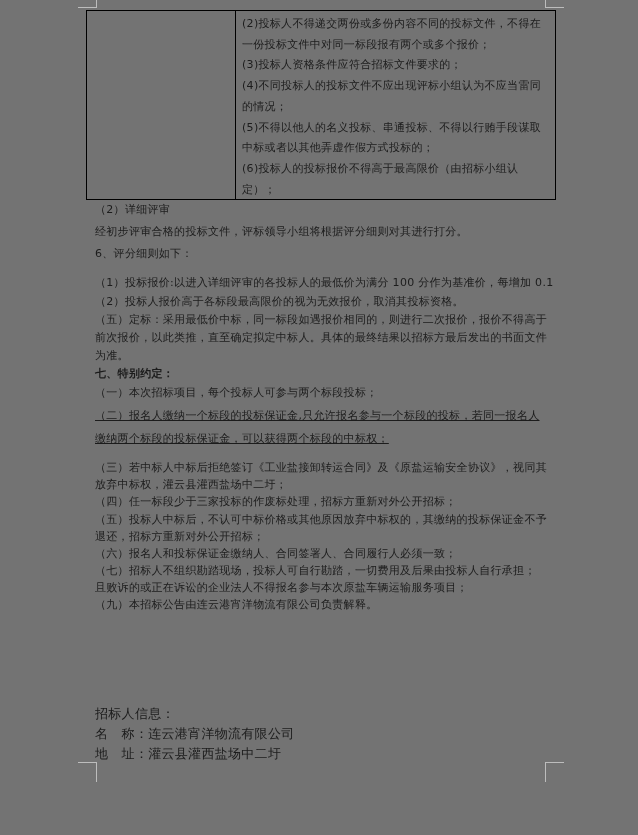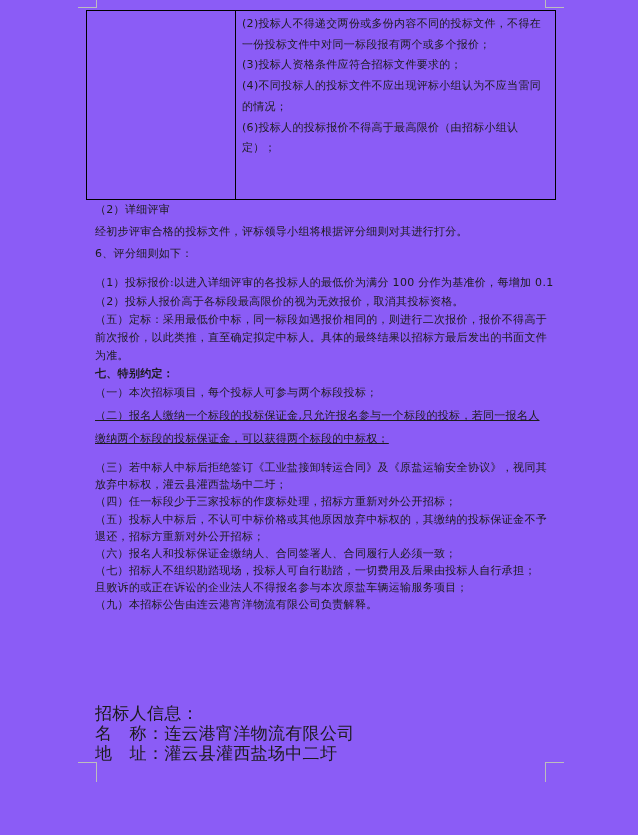--- a/index.html
+++ b/index.html
@@ -4,21 +4,21 @@
 <style>
   html,body{margin:0;padding:0;}
   body{
     width:638px;height:835px;
     background:#ffffff;
     font-family:"DejaVu Sans","Liberation Sans",sans-serif;
     color:#1c1c1c;
     position:relative;
     overflow:hidden;
   }
-  .page{position:absolute;inset:0;background:#8b5cf6;padding-left:8px;}
+  .page{position:absolute;inset:0;background:#737373;padding-left:8px;}
 
   
   .crop{position:absolute;}
   .crop.tl{left:78px;top:0;width:18px;height:7px;border-right:1px solid #bdbdbd;border-bottom:1px solid #bdbdbd;}
   .crop.tr{left:545px;top:0;width:18px;height:7px;border-left:1px solid #bdbdbd;border-bottom:1px solid #bdbdbd;}
   .crop.bl{left:78px;top:762px;width:18px;height:19px;border-right:1px solid #bdbdbd;border-top:1px solid #bdbdbd;}
   .crop.br{left:545px;top:762px;width:18px;height:19px;border-left:1px solid #bdbdbd;border-top:1px solid #bdbdbd;}
 
   
   .tbl{
@@ -32,38 +32,39 @@
 
   
   .doc-body{position:absolute;left:95px;top:200px;width:455px;}
   .bl{font-size:11px;line-height:14px;height:14px;white-space:nowrap;letter-spacing:0.3px;}
   .bl.bold{font-weight:bold;}
   .mt3{margin-top:3px;} .mt4{margin-top:4px;} .mt5{margin-top:5px;}
   .mt7{margin-top:15px;} .mt8{margin-top:8px;} .mt9{margin-top:9px;text-decoration:underline;}
 
   
   .doc-footer{position:absolute;left:95px;top:705px;}
-  .fl{font-size:17px;line-height:17px;height:17px;white-space:nowrap;letter-spacing:0.3px;}
+  .fl{font-size:13px;line-height:17px;height:17px;white-space:nowrap;letter-spacing:0.3px;}
 </style>
 </head>
 <body>
 
 <div class="page">
 
   <div class="crop tl"></div>
   <div class="crop tr"></div>
   <div class="crop bl"></div>
   <div class="crop br"></div>
 
   <div class="tbl">
     <div class="cell-left"></div>
     <div class="cell-right">
       <p>(2)投标人不得递交两份或多份内容不同的投标文件，不得在一份投标文件中对同一标段报有两个或多个报价；</p>
       <p>(3)投标人资格条件应符合招标文件要求的；</p>
       <p>(4)不同投标人的投标文件不应出现评标小组认为不应当雷同的情况；</p>
+      <p>(5)不得以他人的名义投标、串通投标、不得以行贿手段谋取中标或者以其他弄虚作假方式投标的；</p>
       <p>(6)投标人的投标报价不得高于最高限价（由招标小组认定）；</p>
 
     </div>
   </div>
 
   <div class="doc-body">
     <div class="bl mt3">（2）详细评审</div>
     <div class="bl mt8">经初步评审合格的投标文件，评标领导小组将根据评分细则对其进行打分。</div>
     <div class="bl mt8">6、评分细则如下：</div>
     <div class="bl mt7">（1）投标报价:以进入详细评审的各投标人的最低价为满分 100 分作为基准价，每增加 0.1</div>

